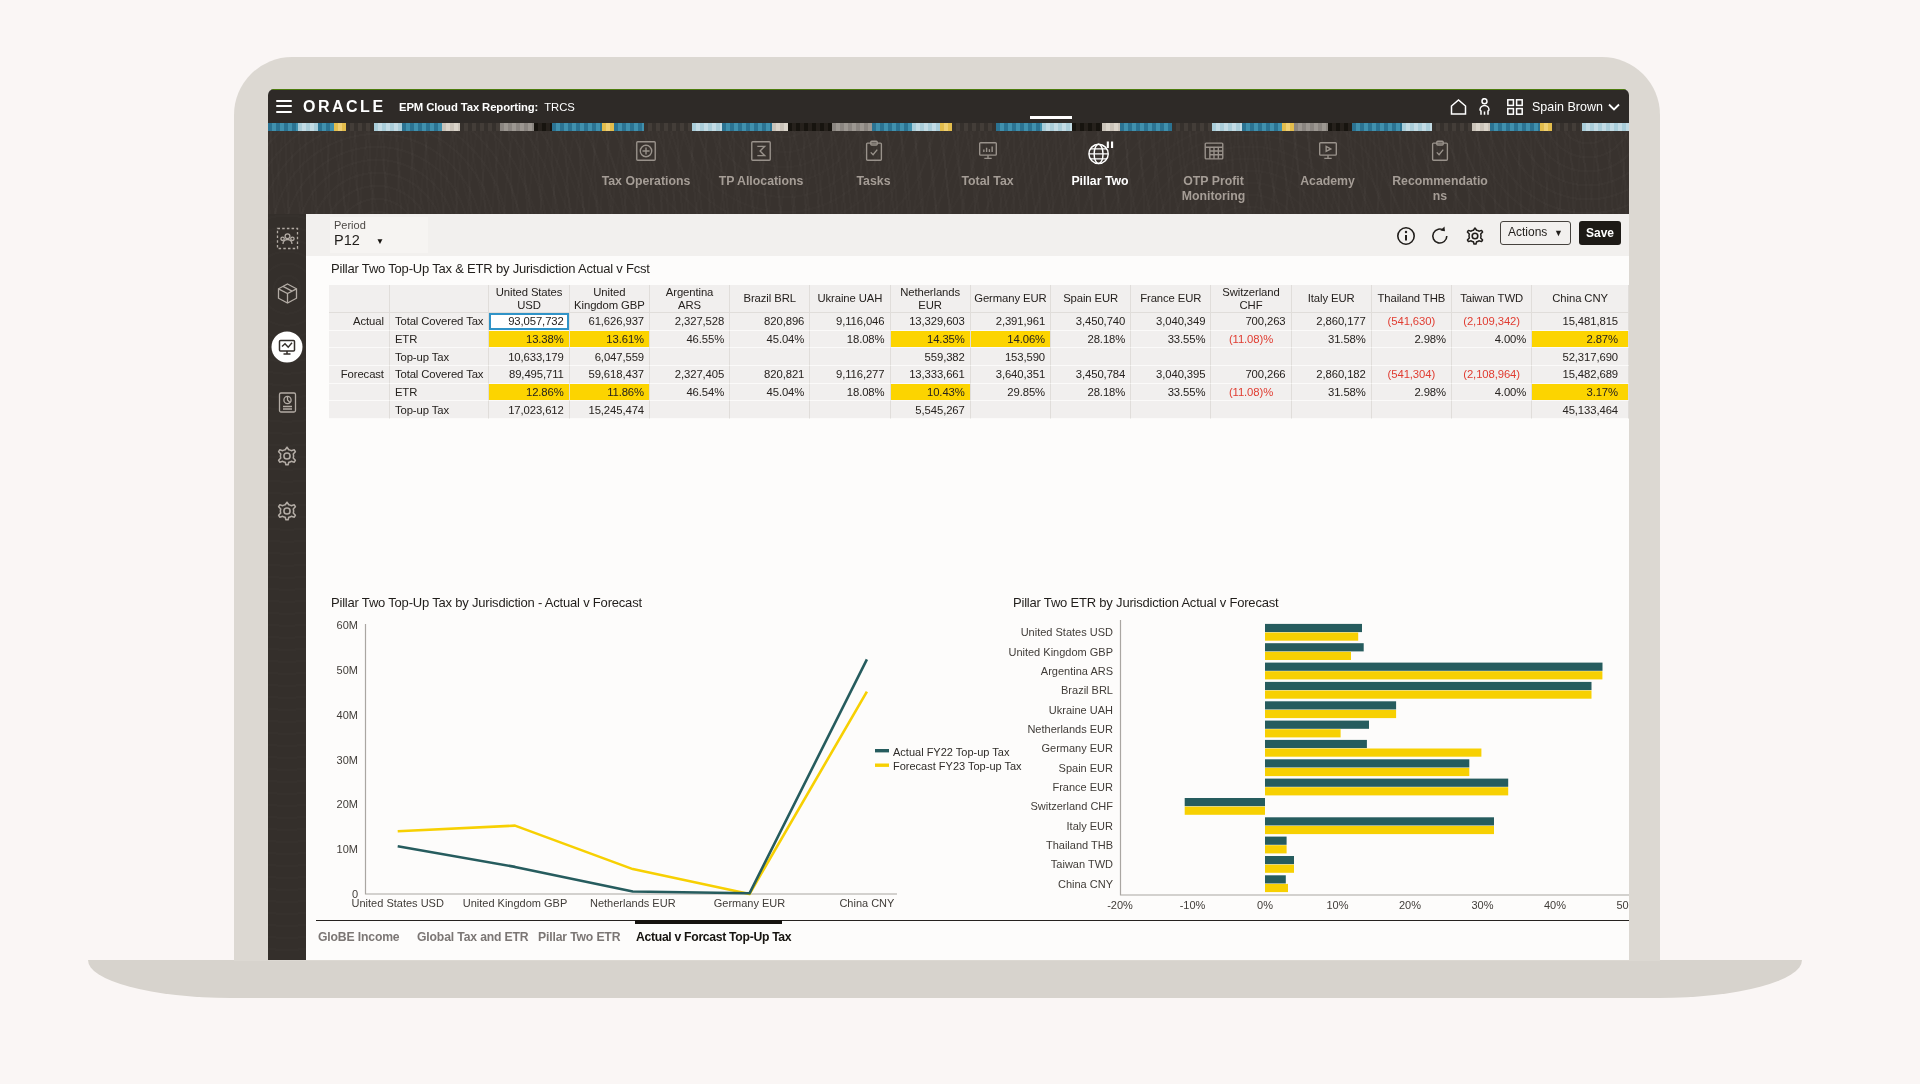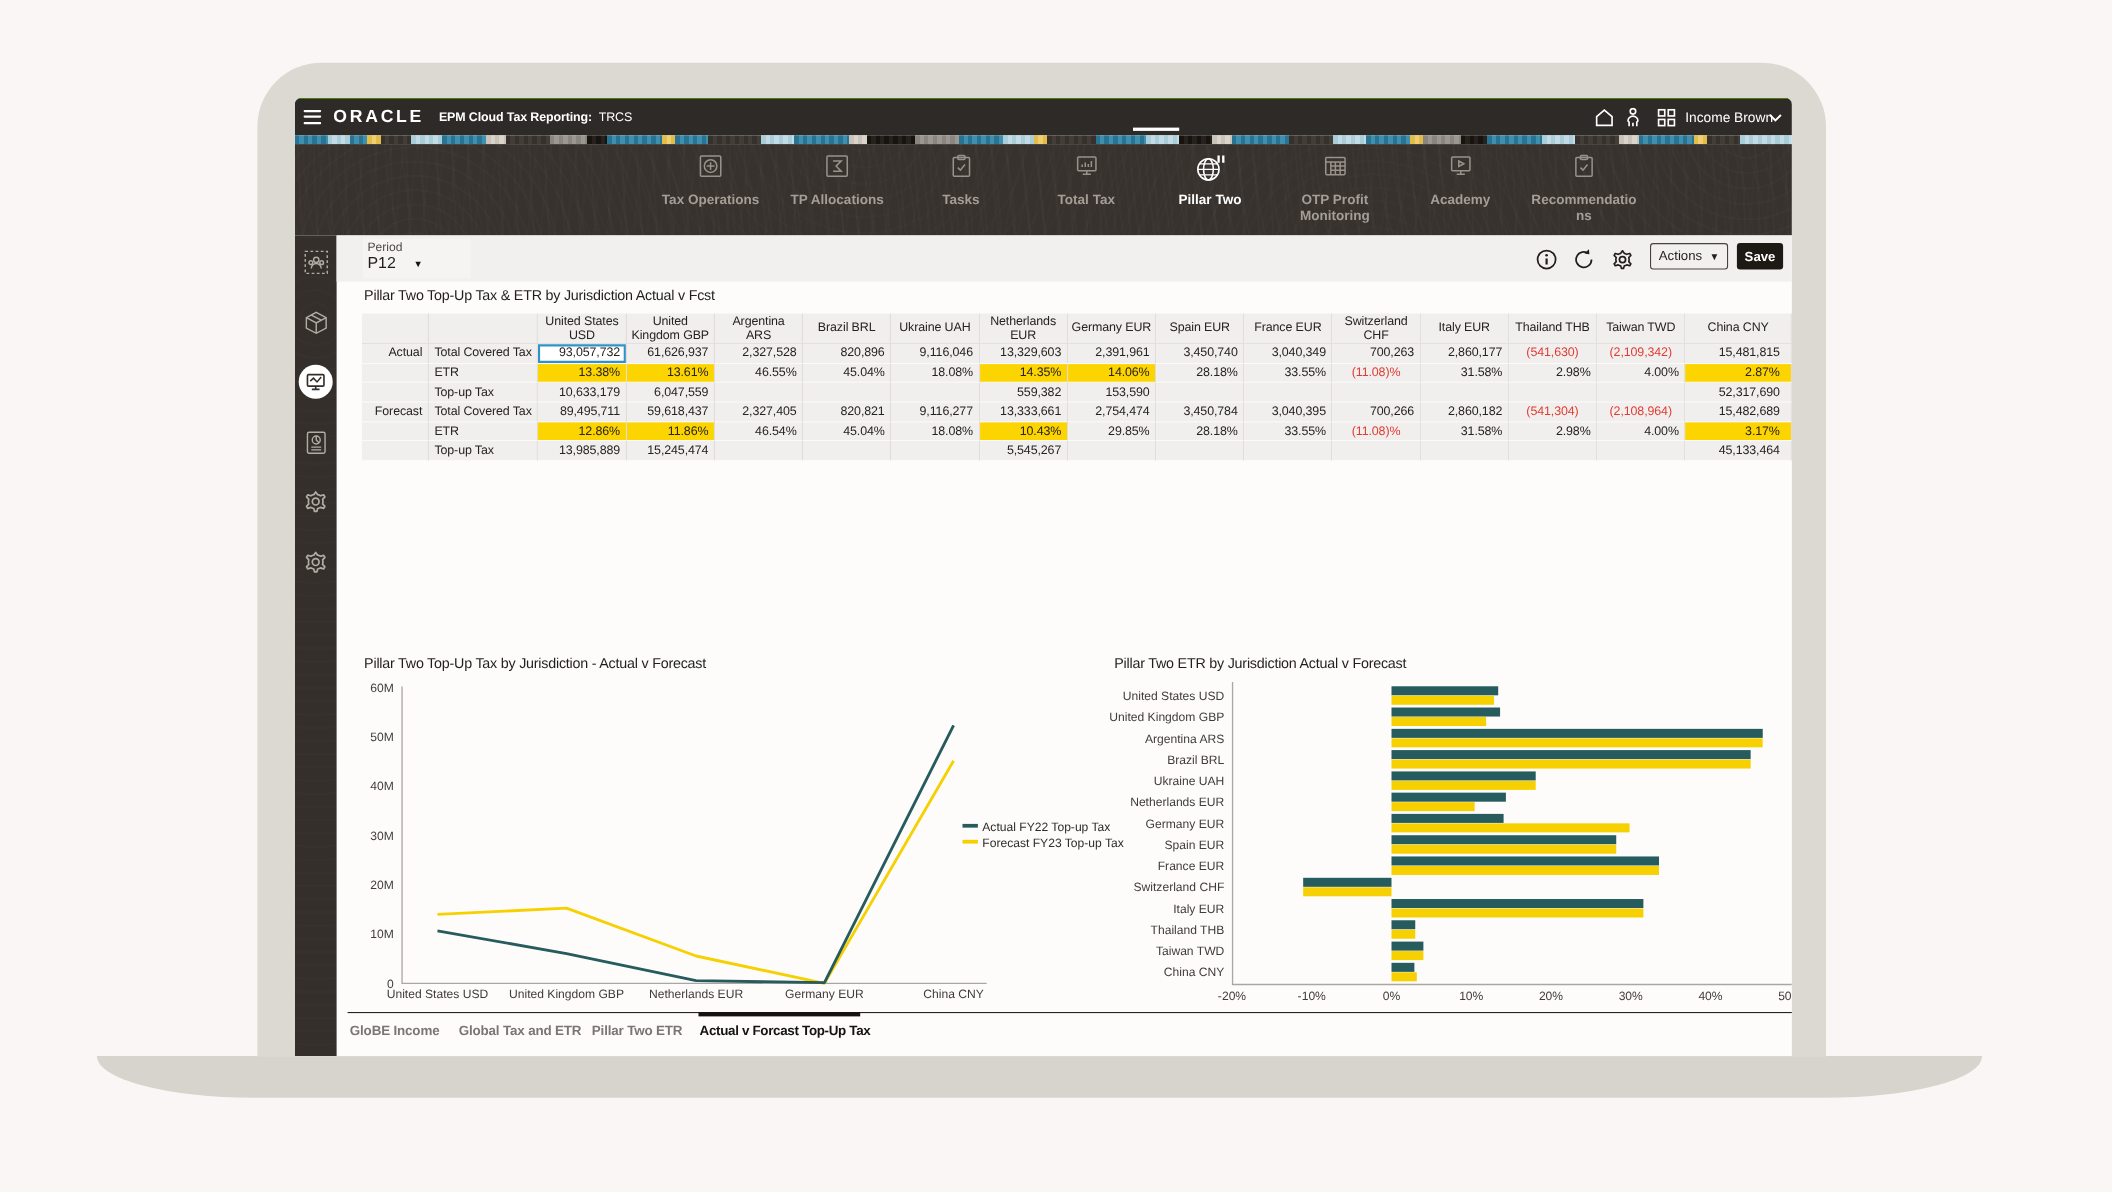--- a/index.html
+++ b/index.html
@@ -104,21 +104,21 @@
             <circle cx="5.5" cy="3.2" r="2.5"></circle>
             <path d="M2 16.8 V13 L1 12 A4.5 4.5 0 0 1 10 12 L9 13 V16.8 M5.5 13.5 V16.8"></path>
           </g>
         <g transform="translate(57,1)">
             <rect x="0.8" y="0.8" width="5.6" height="5.6"></rect>
             <rect x="9.6" y="0.8" width="5.6" height="5.6"></rect>
             <rect x="0.8" y="9.6" width="5.6" height="5.6"></rect>
             <rect x="9.6" y="9.6" width="5.6" height="5.6"></rect>
           </g>
       </svg>
-      <div class="userName">Income Brown</div>
+      <div class="userName">Spain Brown</div>
       <svg style="position:absolute;left:1340px;top:13px" width="12" height="8" viewBox="0 0 12 8" fill="none" stroke="#fff" stroke-width="1.8">
           <path d="M1 1.5 L6 6.5 L11 1.5"></path>
         </svg>
     </div>
     <div class="whitedash"></div>
     <div class="strip"></div>
     <div class="nav" id="nav">
 <div class="navitem" style="left:322px;">
           <div style="height:28px">
             <svg width="24" height="24" viewBox="0 0 26 26" fill="none" stroke="#99928b" stroke-width="1.5">
@@ -351,21 +351,21 @@
           </tr>
 <tr>
             <td class="lab">Forecast</td>
             <td class="rl">Total Covered Tax</td>
             <td class="num">89,495,711</td>
             <td class="num">59,618,437</td>
             <td class="num">2,327,405</td>
             <td class="num">820,821</td>
             <td class="num">9,116,277</td>
             <td class="num">13,333,661</td>
-            <td class="num">2,754,474</td>
+            <td class="num">3,640,351</td>
             <td class="num">3,450,784</td>
             <td class="num">3,040,395</td>
             <td class="num">700,266</td>
             <td class="num">2,860,182</td>
             <td class="num red">(541,304)</td>
             <td class="num red">(2,108,964)</td>
             <td class="num">15,482,689</td>
           </tr>
 <tr>
             <td class="lab"></td>
@@ -381,21 +381,21 @@
             <td class="num">33.55%</td>
             <td class="num red">(11.08)%</td>
             <td class="num">31.58%</td>
             <td class="num">2.98%</td>
             <td class="num">4.00%</td>
             <td class="num yellow">3.17%</td>
           </tr>
 <tr>
             <td class="lab"></td>
             <td class="rl">Top-up Tax</td>
-            <td class="num">13,985,889</td>
+            <td class="num">17,023,612</td>
             <td class="num">15,245,474</td>
             <td class="num"></td>
             <td class="num"></td>
             <td class="num"></td>
             <td class="num">5,545,267</td>
             <td class="num"></td>
             <td class="num"></td>
             <td class="num"></td>
             <td class="num"></td>
             <td class="num"></td>

